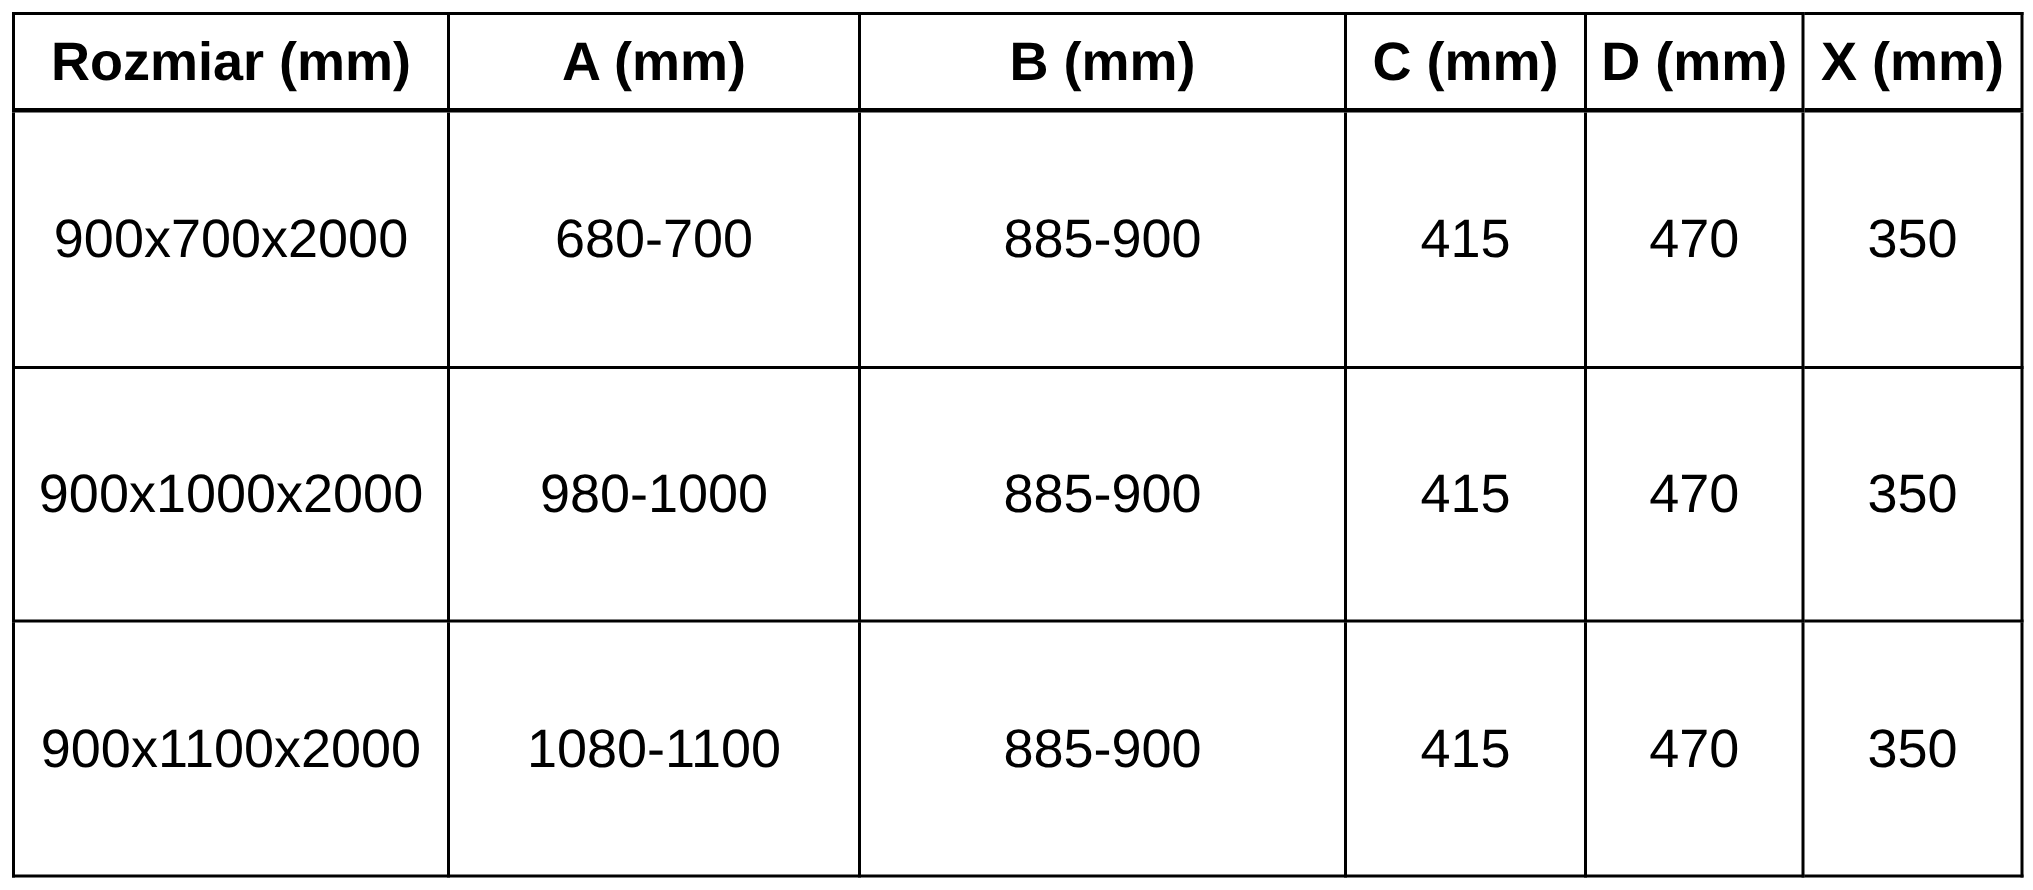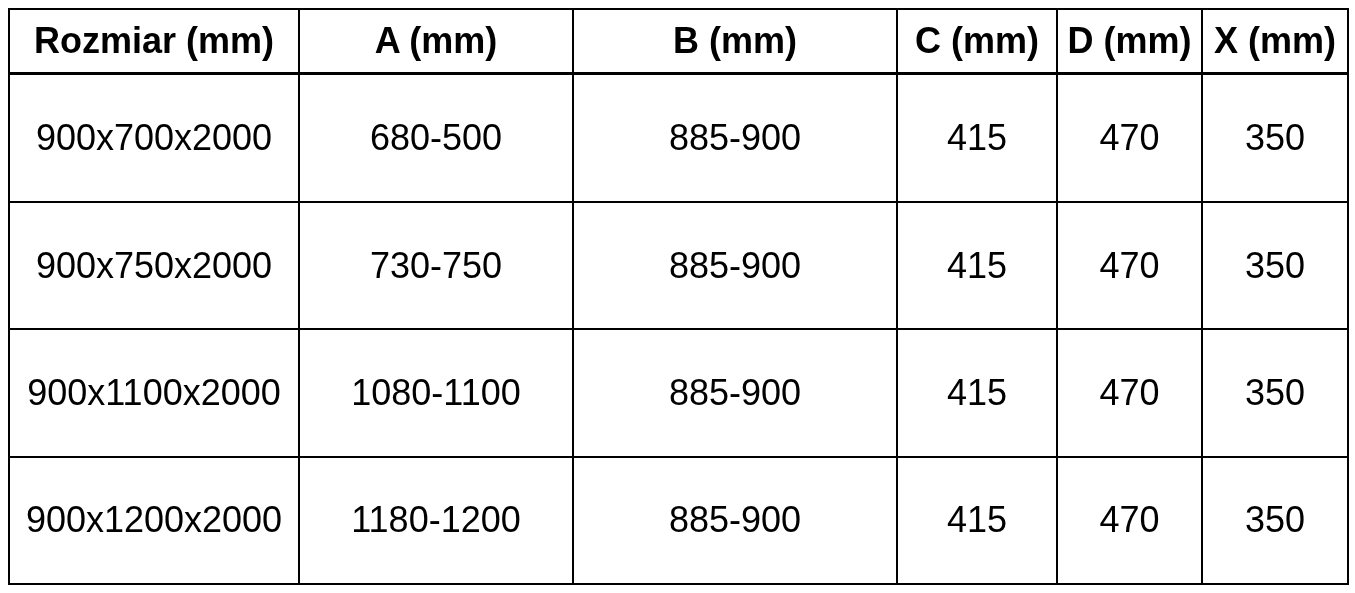--- a/index.html
+++ b/index.html
@@ -66,44 +66,36 @@
       <th>A (mm)</th>
       <th>B (mm)</th>
       <th>C (mm)</th>
       <th>D (mm)</th>
       <th>X (mm)</th>
     </tr>
   </thead>
   <tbody id="spec-body">
       <tr>
         <td>900x700x2000</td>
-        <td>680-500</td>
+        <td>680-700</td>
         <td>885-900</td>
         <td>415</td>
         <td>470</td>
         <td>350</td>
       </tr>
       <tr>
-        <td>900x750x2000</td>
-        <td>730-750</td>
+        <td>900x1000x2000</td>
+        <td>980-1000</td>
         <td>885-900</td>
         <td>415</td>
         <td>470</td>
         <td>350</td>
       </tr>
       <tr>
         <td>900x1100x2000</td>
         <td>1080-1100</td>
         <td>885-900</td>
         <td>415</td>
         <td>470</td>
         <td>350</td>
       </tr>
-      <tr>
-        <td>900x1200x2000</td>
-        <td>1180-1200</td>
-        <td>885-900</td>
-        <td>415</td>
-        <td>470</td>
-        <td>350</td>
-      </tr>
     </tbody>
 </table>
 
 </body></html>

